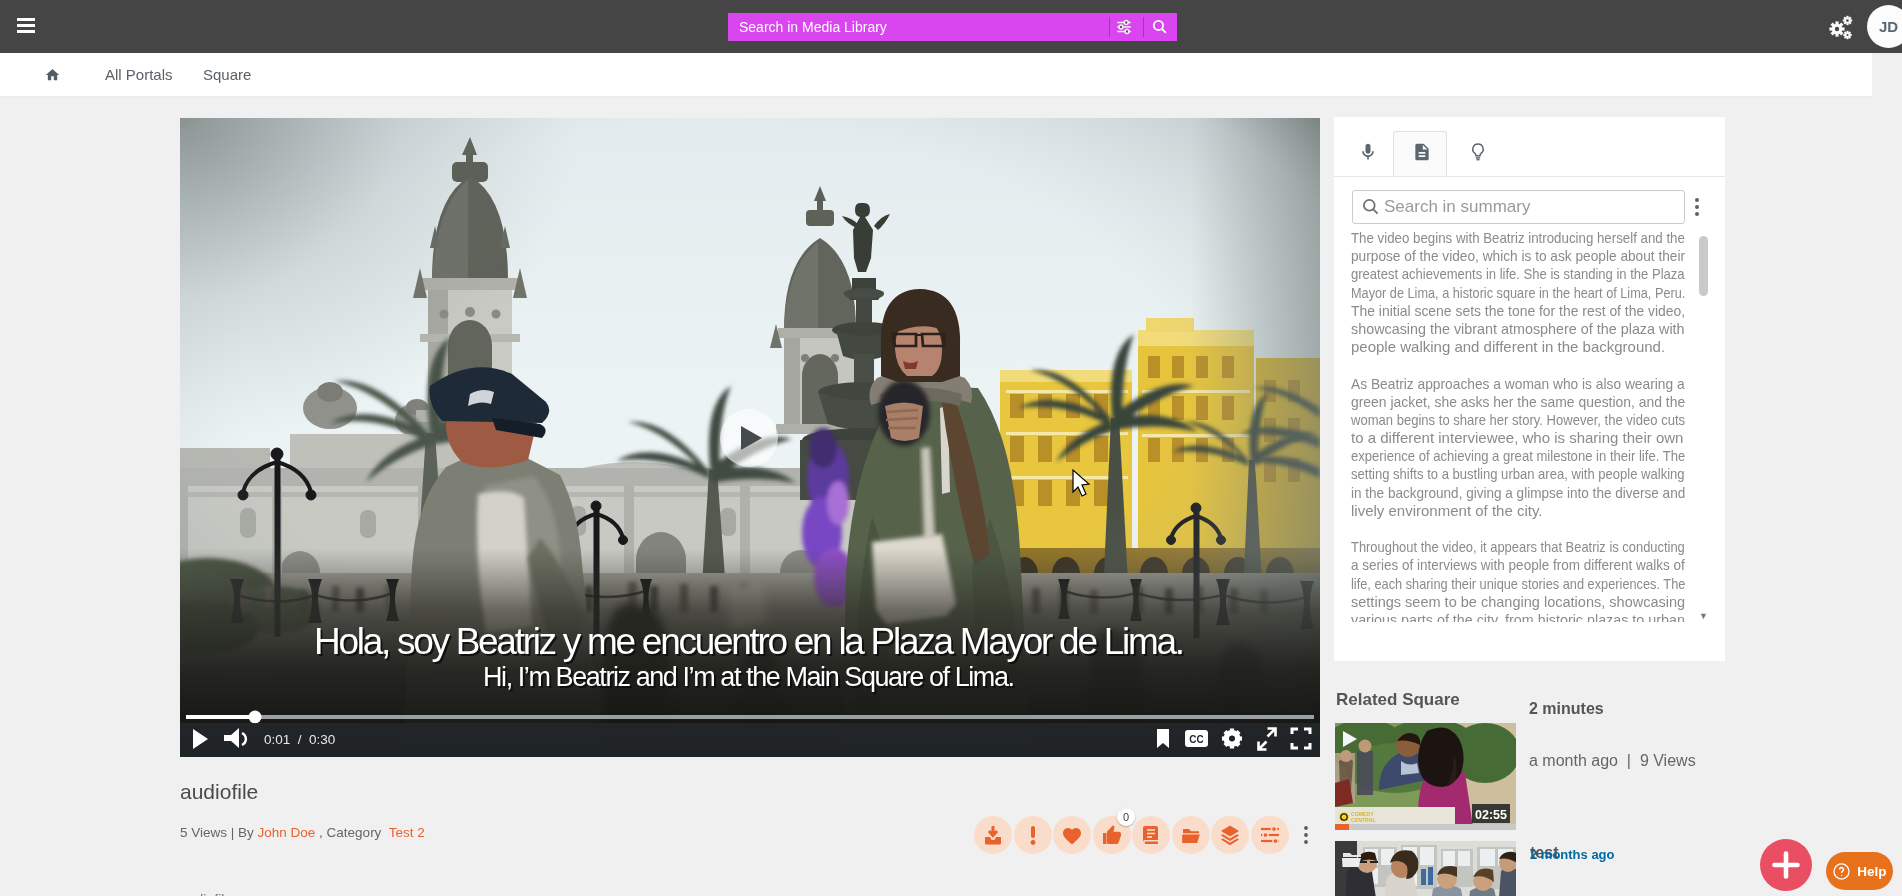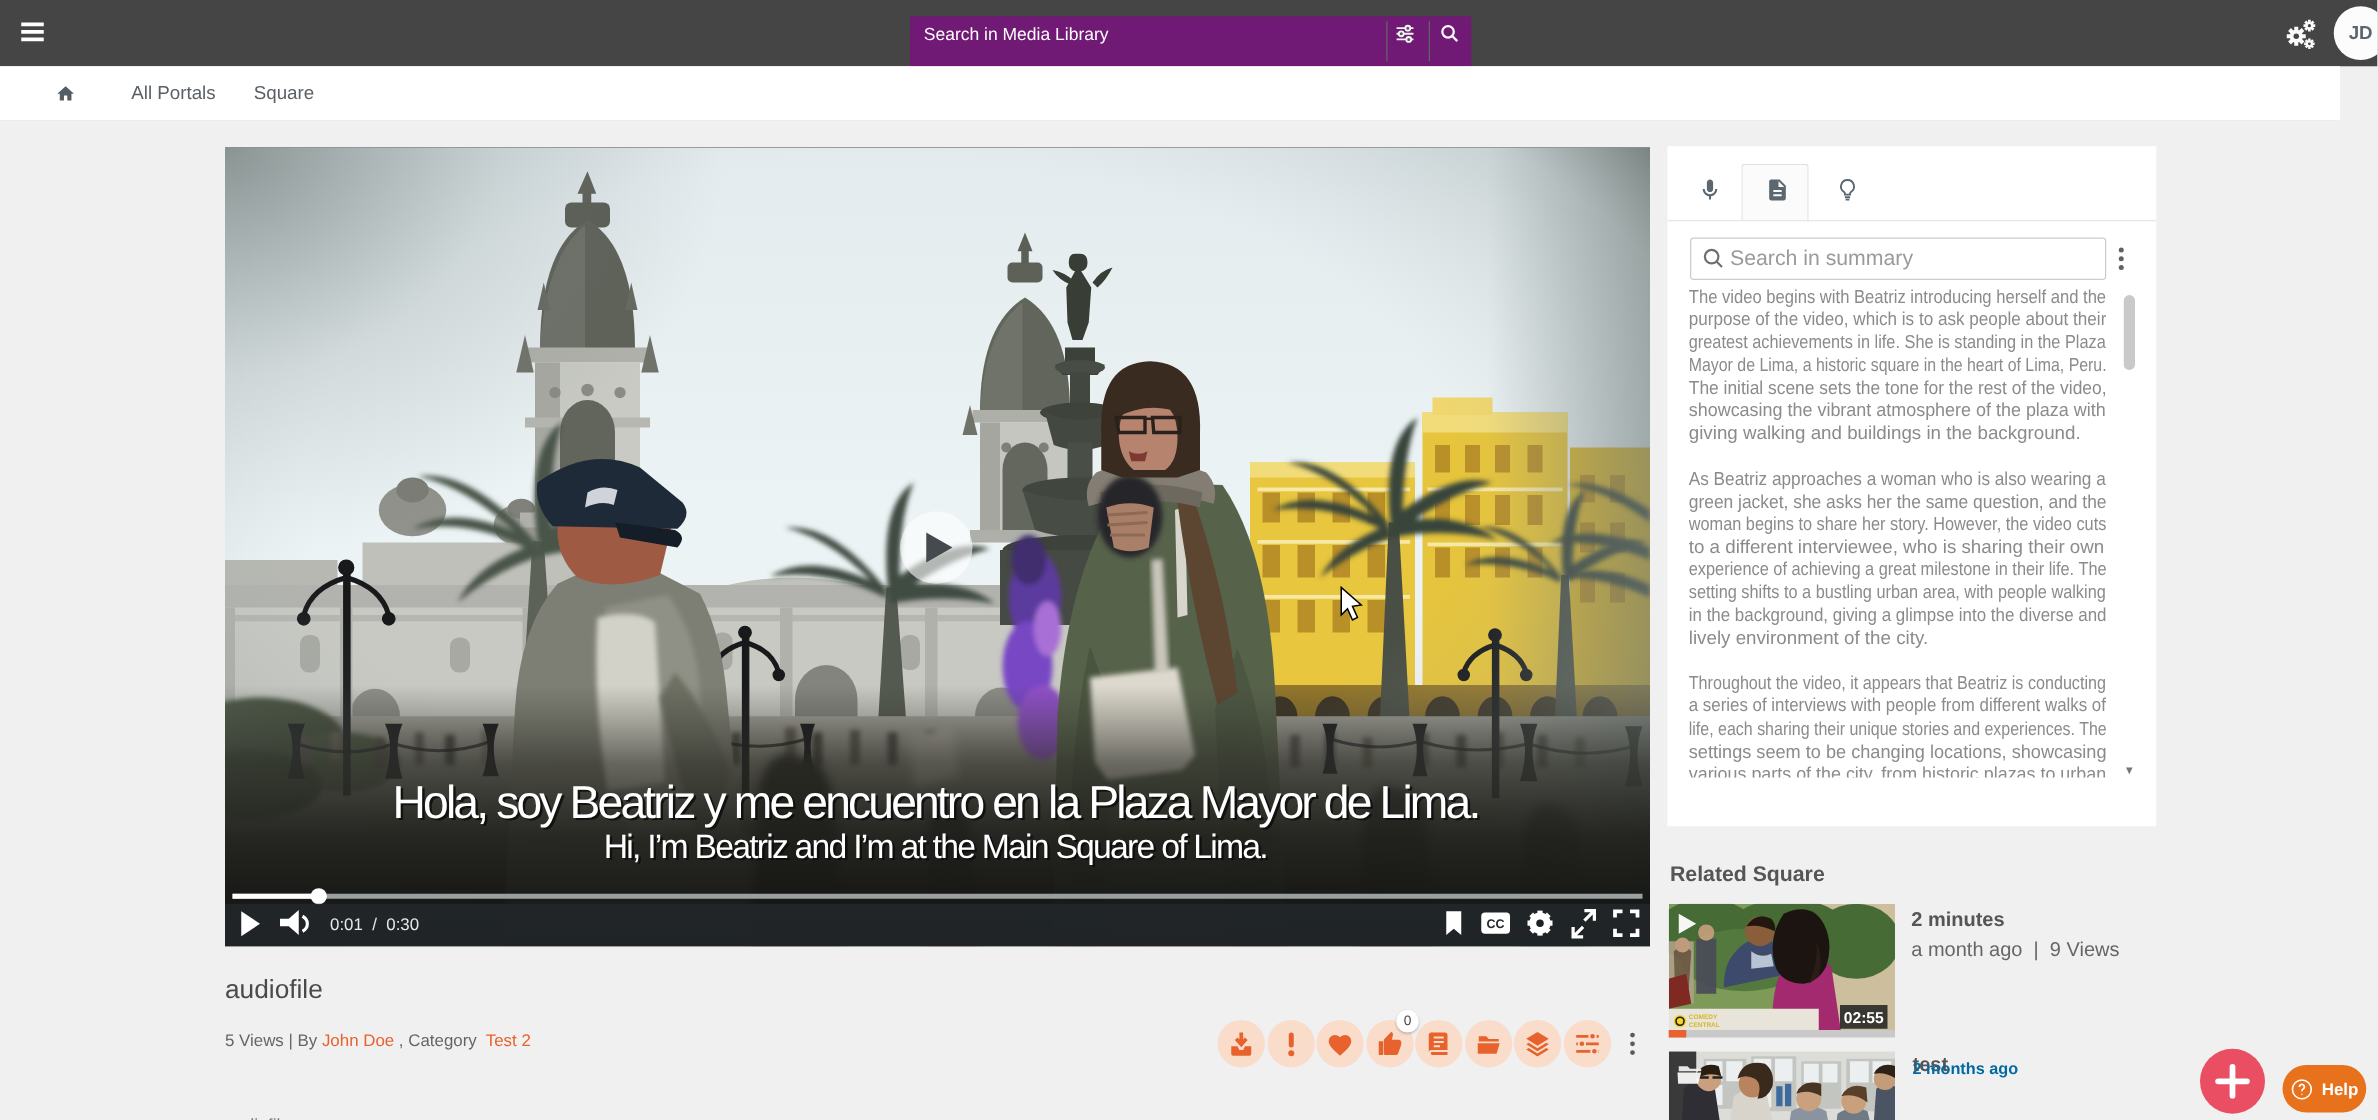--- a/index.html
+++ b/index.html
@@ -3,21 +3,21 @@
 <meta charset="utf-8">
 <style>
 * { margin:0; padding:0; box-sizing:border-box; }
 html,body { width:1902px; height:896px; overflow:hidden; background:#f0f0f1; font-family:"Liberation Sans", sans-serif; }
 .abs { position:absolute; }
 #page { position:relative; width:1902px; height:896px; }
 
 #header { position:absolute; left:0; top:0; width:1902px; height:53px; background:#454545; }
 #burger { position:absolute; left:17px; top:18px; width:18px; height:16px; }
 #burger div { height:2.6px; background:#fff; margin-bottom:3.6px; }
-#searchwrap { position:absolute; left:728px; top:13px; width:449px; height:40px; background:#701a75; display:flex; }
+#searchwrap { position:absolute; left:728px; top:13px; width:449px; height:28px; background:#d946ef; display:flex; }
 #searchinput { flex:1; color:#fdfdfd; font-size:14px; line-height:28px; padding-left:11px; }
 .sdiv { width:1px; background:#5f6663; margin:4px 0; }
 .sbtn { width:33px; display:flex; align-items:center; justify-content:center; }
 #avatar { position:absolute; left:1867px; top:5px; width:43px; height:43px; border-radius:50%; background:#fcfcfc; color:#5b6770; font-weight:bold; font-size:15px; text-align:center; line-height:43px; }
 
 #nav { position:absolute; left:0; top:53px; width:1872px; height:44px; background:#ffffff; border-bottom:1px solid #ececec; }
 #nav .navlink { position:absolute; top:0; height:44px; line-height:44px; font-size:15px; color:#5a6066; }
 
 #player { position:absolute; left:180px; top:118px; width:1140px; height:639px; background:#111; }
 
@@ -498,21 +498,21 @@
     <div id="sumsearch">
         <div class="ph">Search in summary</div>
       </div>
     <div id="cardtext">
       <div class="ln" style="transform:scaleX(0.8859);">The video begins with Beatriz introducing herself and the</div>
       <div class="ln" style="transform:scaleX(0.9126);">purpose of the video, which is to ask people about their</div>
       <div class="ln" style="transform:scaleX(0.8698);">greatest achievements in life. She is standing in the Plaza</div>
       <div class="ln" style="transform:scaleX(0.8477);">Mayor de Lima, a historic square in the heart of Lima, Peru.</div>
       <div class="ln" style="transform:scaleX(0.9278);">The initial scene sets the tone for the rest of the video,</div>
       <div class="ln" style="transform:scaleX(0.957);">showcasing the vibrant atmosphere of the plaza with</div>
-      <div class="lnl">giving walking and buildings in the background.</div>
+      <div class="lnl">people walking and different in the background.</div>
       <div class="gap"></div>
       <div class="ln" style="transform:scaleX(0.9176);">As Beatriz approaches a woman who is also wearing a</div>
       <div class="ln" style="transform:scaleX(0.9278);">green jacket, she asks her the same question, and the</div>
       <div class="ln" style="transform:scaleX(0.8698);">woman begins to share her story. However, the video cuts</div>
       <div class="ln" style="transform:scaleX(1.0);">to a different interviewee, who is sharing their own</div>
       <div class="ln" style="transform:scaleX(0.8721);">experience of achieving a great milestone in their life. The</div>
       <div class="ln" style="transform:scaleX(0.8698);">setting shifts to a bustling urban area, with people walking</div>
       <div class="ln" style="transform:scaleX(0.9027);">in the background, giving a glimpse into the diverse and</div>
       <div class="lnl">lively environment of the city.</div>
       <div class="gap"></div>
@@ -704,21 +704,21 @@
         <circle cx="9" cy="94" r="5" fill="#f2d42c"></circle>
           <circle cx="9" cy="94" r="3.2" fill="none" stroke="#1f1f1f" stroke-width="1.3"></circle>
         <text x="16" y="92.5" font-size="5.2" font-weight="bold" fill="#d4b82c">COMEDY</text>
         <text x="16" y="98.5" font-size="5.2" font-weight="bold" fill="#d4b82c">CENTRAL</text>
       </g>
     </svg>
   </div>
   <div class="abs" style="left:1335px;top:824px;width:181px;height:6px;background:#c9c9c9;">
       <div style="width:14px;height:6px;background:#e8622d;"></div>
     </div>
-  <div class="abs" style="left:1529px;top:728px;font-size:16px;font-weight:bold;color:#555;">2 minutes</div>
+  <div class="abs" style="left:1529px;top:700px;font-size:16px;font-weight:bold;color:#555;">2 minutes</div>
   <div class="abs" style="left:1529px;top:752px;font-size:16px;color:#666;">a month ago&nbsp;&nbsp;|&nbsp;&nbsp;9 Views</div>
 
   <div class="abs" style="left:1335px;top:841px;width:181px;height:55px;overflow:hidden;">
     <svg width="181" height="104" viewBox="0 0 181 104">
       <rect width="181" height="104" fill="#dcdcd8"></rect>
       <g fill="#c3c5c0">
           <rect x="28" y="6" width="34" height="40"></rect>
           <rect x="66" y="4" width="36" height="44"></rect>
           <rect x="106" y="8" width="32" height="38"></rect>
           <rect x="142" y="6" width="39" height="42"></rect>

